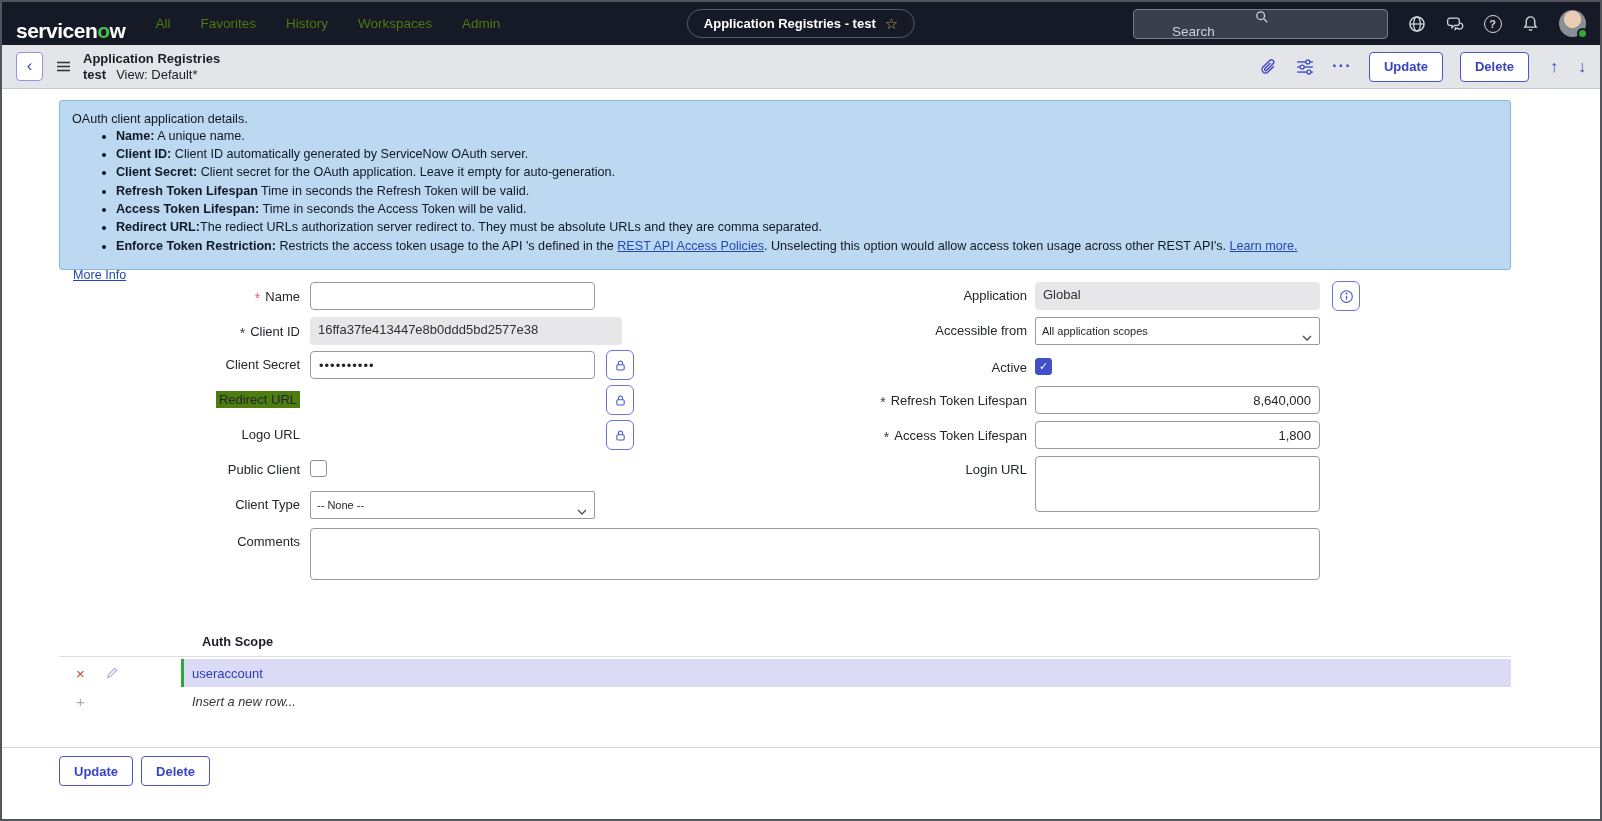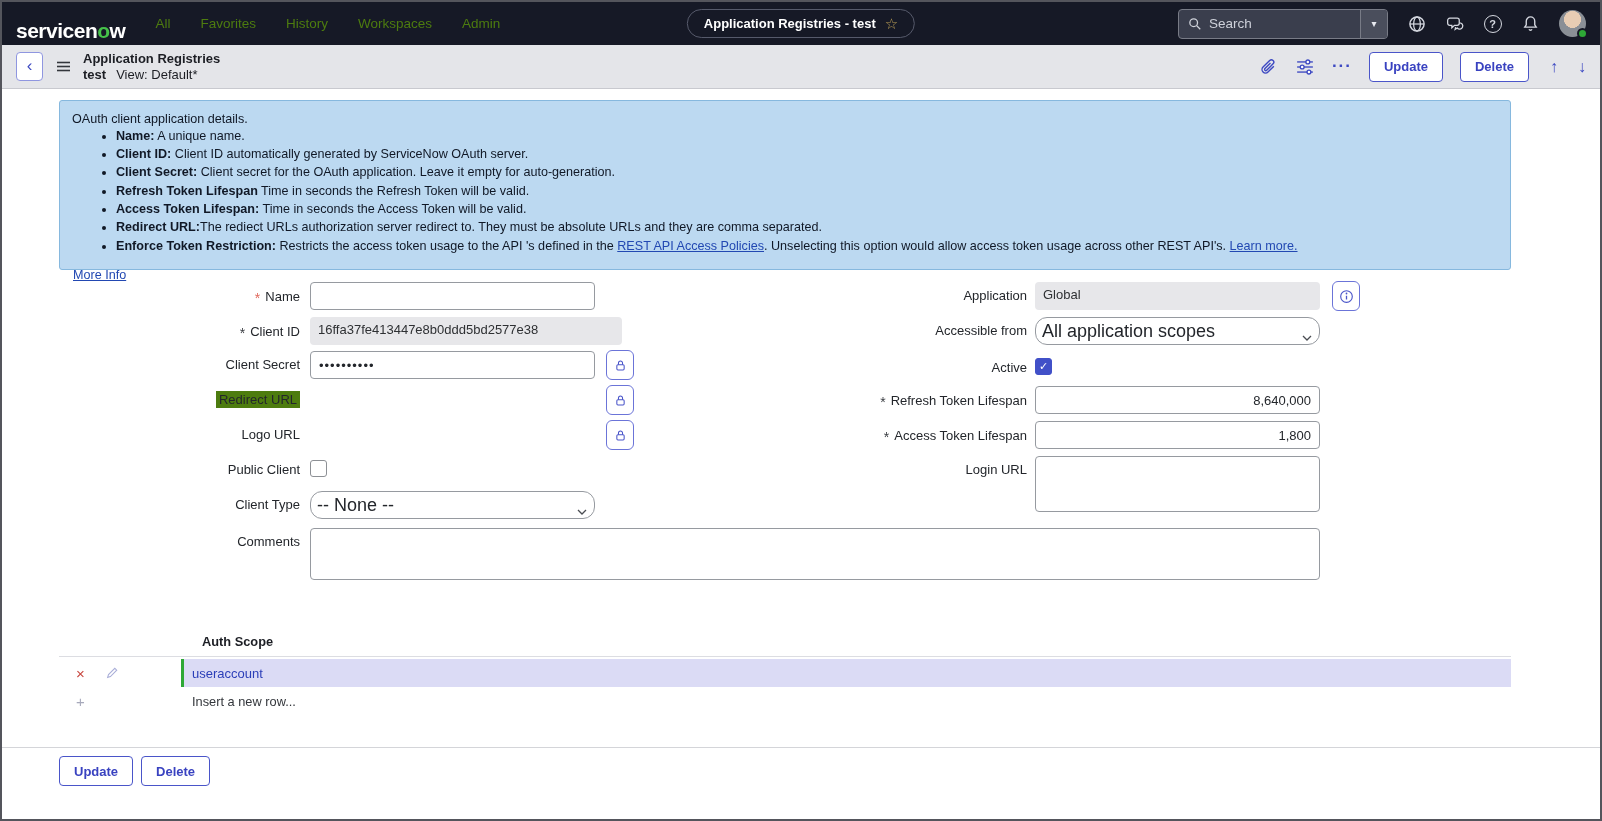--- a/index.html
+++ b/index.html
@@ -8,21 +8,21 @@
 
   
   .nav { height:43px; background:#161926; display:flex; align-items:center; padding:0 14px; position:relative; color:#eef0f5; }
   .brand { font-size:21px; font-weight:700; letter-spacing:-0.5px; color:#fff; margin-right:30px;margin-top:14px; }
   .brand .o { color:#46c24a; }
   .nav-menu { display:flex; gap:30px; font-size:13.5px; }
   .nav-item { color:#4d7c0f; cursor:pointer; }
   .pill { position:absolute; left:50%; transform:translateX(-50%); top:7px; height:29px; border:1px solid #565a6b; border-radius:15px; padding:0 16px; display:flex; align-items:center; gap:9px; font-weight:700; font-size:13px; color:#fff; cursor:pointer; }
   .pill .star { color:#bb9e55; font-size:15px; font-weight:400; line-height:1; }
   .nav-right { margin-left:auto; display:flex; align-items:center; gap:19px; }
-  .searchbox { width:210px; height:30px; background:#3a3e4d; border:1px solid #787b86; border-radius:4px; display:flex; align-items:center; overflow:hidden; }
+  .searchbox { width:255px; height:30px; background:#3a3e4d; border:1px solid #787b86; border-radius:4px; display:flex; align-items:center; overflow:hidden;flex-direction:column; }
   .searchbox svg { margin:0 7px 0 9px; flex:none; }
   .searchbox input { flex:1; min-width:0; background:transparent; border:none; outline:none; color:#e8eaf0; font-size:13.5px; font-family:inherit; }
   .searchbox input::placeholder { color:#ced1da; }
   .search-caret { width:27px; height:30px; border-left:1px solid #787b86; background:#4a4e5c; display:flex; align-items:center; justify-content:center; font-size:10px; color:#e8eaf0; cursor:pointer; }
   .nav-icon { width:19px; height:19px; display:flex; align-items:center; justify-content:center; color:#d5d8e0; cursor:pointer; }
   .ring-icon { width:18px; height:18px; border:1.4px solid #d5d8e0; border-radius:50%; display:flex; align-items:center; justify-content:center; font-size:11px; font-weight:700; color:#d5d8e0; }
   .avatar { width:27px; height:27px; border-radius:50%; background:radial-gradient(circle at 50% 35%, #e8cdb4 0 38%, #8a8f96 39% 100%); position:relative; cursor:pointer; flex:none; }
   .avatar .dot { position:absolute; right:-2px; bottom:-2px; width:11px; height:11px; border-radius:50%; background:#2ea836; border:2px solid #161926; }
 
   
@@ -52,21 +52,21 @@
   .flabel { position:absolute; width:240px; text-align:right; font-size:13px; color:#23262b; white-space:nowrap; }
   .flabel .req { font-style:normal; margin-right:5px; font-size:14px; position:relative; top:2px; }
   .req.red { color:#e0685c; } .req.dark { color:#3a3d42; }
   .hl { background:#4d7c0f; padding:1px 3px; }
 
   .fld { position:absolute; height:28px; border:1px solid #969aa0; border-radius:4px; background:#fff; font-size:13px; color:#23262b; padding:0 8px; font-family:inherit; outline:none; }
   .fld.num { text-align:right; }
   .ro { position:absolute; height:28px; background:#e7e7ea; border:none; border-radius:4px; font-size:13px; color:#2e3033; padding:5px 8px 0 8px; }
   .ta { position:absolute; border:1px solid #969aa0; border-radius:4px; background:#fff; resize:none; font-family:inherit; font-size:13px; padding:4px 8px; outline:none; }
   .selwrap { position:absolute; height:28px; }
-  .selwrap select { width:100%; height:100%; border:1px solid #969aa0; border-radius:12px; background:#fff; font-size:18px; color:#23262b; padding:0 22px 0 6px; appearance:none; -webkit-appearance:none; font-family:inherit; outline:none; }
+  .selwrap select { width:100%; height:100%; border:1px solid #969aa0; border-radius:2px; background:#fff; font-size:11px; color:#23262b; padding:0 22px 0 6px; appearance:none; -webkit-appearance:none; font-family:inherit; outline:none; }
   .selwrap .chev { position:absolute; right:8px; top:10px; pointer-events:none; color:#4a4d52; }
   .lockbtn { position:absolute; width:28px; height:30px; background:#fff; border:1px solid #6b74d8; border-radius:6px; color:#4a55c9; display:flex; align-items:center; justify-content:center; cursor:pointer; }
   .infobtn { position:absolute; width:28px; height:30px; background:#fff; border:1px solid #6b74d8; border-radius:6px; color:#4a55c9; display:flex; align-items:center; justify-content:center; cursor:pointer; }
   .checkbox { position:absolute; width:17px; height:17px; border:1px solid #8d9095; border-radius:3px; background:#fff; display:flex; align-items:center; justify-content:center; cursor:pointer; }
   .checkbox i { display:none; font-style:normal; font-size:11px; color:#fff; line-height:1; }
   .checkbox.checked { background:#4150c8; border-color:#4150c8; }
   .checkbox.checked i { display:block; }
 
   
   .scope-bar { position:absolute; left:57px; top:506px; width:1452px; height:30px; background:#f0f0f4; display:flex; align-items:center; padding:0 16px 0 9px; font-size:12.8px; color:#23262b; }
@@ -76,21 +76,21 @@
   .scope-colhead { position:absolute; left:57px; top:540px; width:1452px; height:28px; border-bottom:1px solid #dcdde2; font-size:12.8px; font-weight:700; color:#1c1e24; }
   .scope-colhead span { position:absolute; left:143px; top:5px; }
   .scope-row { position:absolute; left:57px; top:570px; width:1452px; height:28px; display:flex; }
   .row-actions { width:122px; display:flex; align-items:center; gap:20px; padding-left:17px; background:#fff; }
   .xicon { color:#c8473f; font-size:15px; cursor:pointer; line-height:1; }
   .pencil { color:#a9aed8; cursor:pointer; display:flex; }
   .row-cell { flex:1; background:#dbdbf5; border-left:3px solid #2ea836; display:flex; align-items:center; padding-left:8px; }
   .row-cell a { color:#2b3eb8; font-size:13px; text-decoration:none; cursor:pointer; }
   .insert-row { position:absolute; left:57px; top:598px; width:1452px; height:28px; display:flex; align-items:center; }
   .insert-row .plus { width:122px; padding-left:17px; color:#a7a9bb; font-size:15px; cursor:pointer; }
-  .insert-row .itext { font-size:12.8px; color:#33363b; padding-left:11px; }
+  .insert-row .itext { font-style:italic; font-size:12.8px; color:#33363b; padding-left:11px; }
 
   .footer-sep { position:absolute; left:0; top:658px; width:100%; border-top:1px solid #d4d5d9; }
   .footer-btns { position:absolute; left:57px; top:667px; display:flex; gap:8px; }
 </style>
 </head>
 <body>
 
 <div class="window">
 
   <div class="nav">

